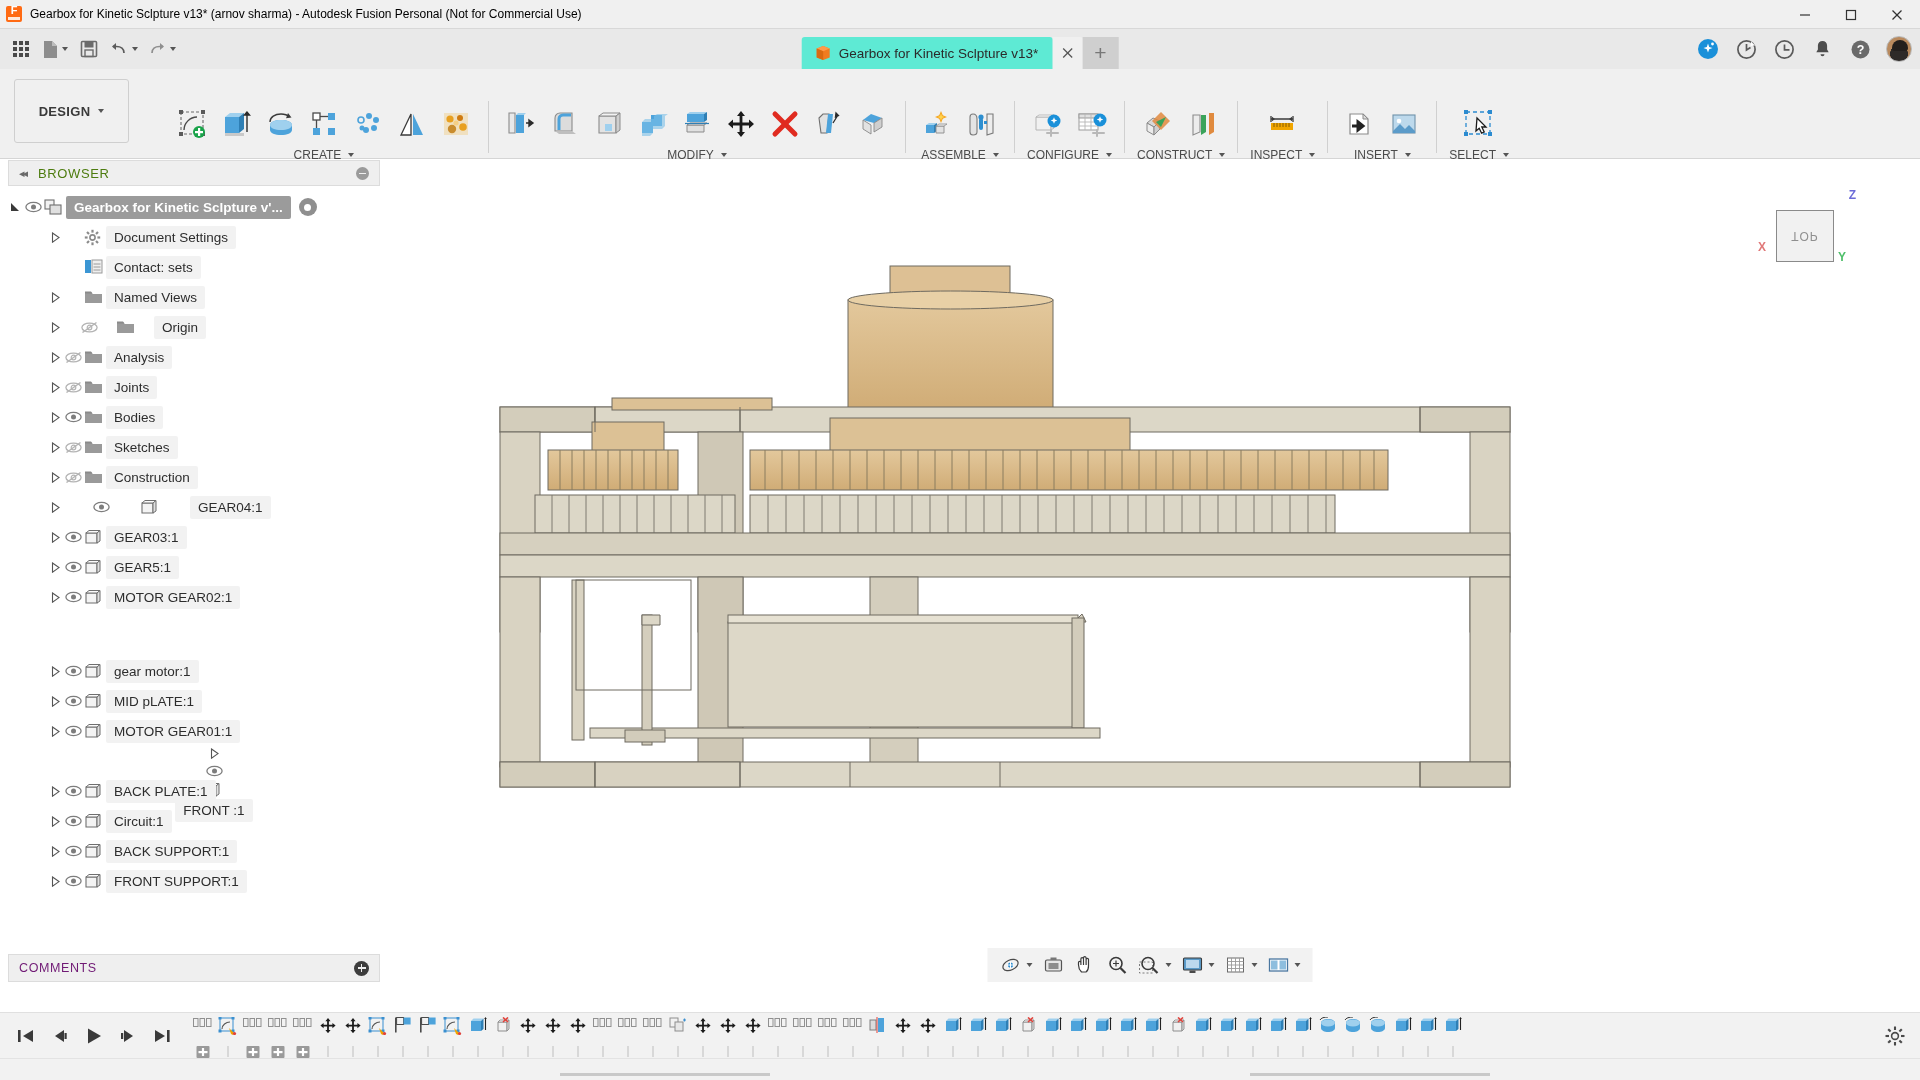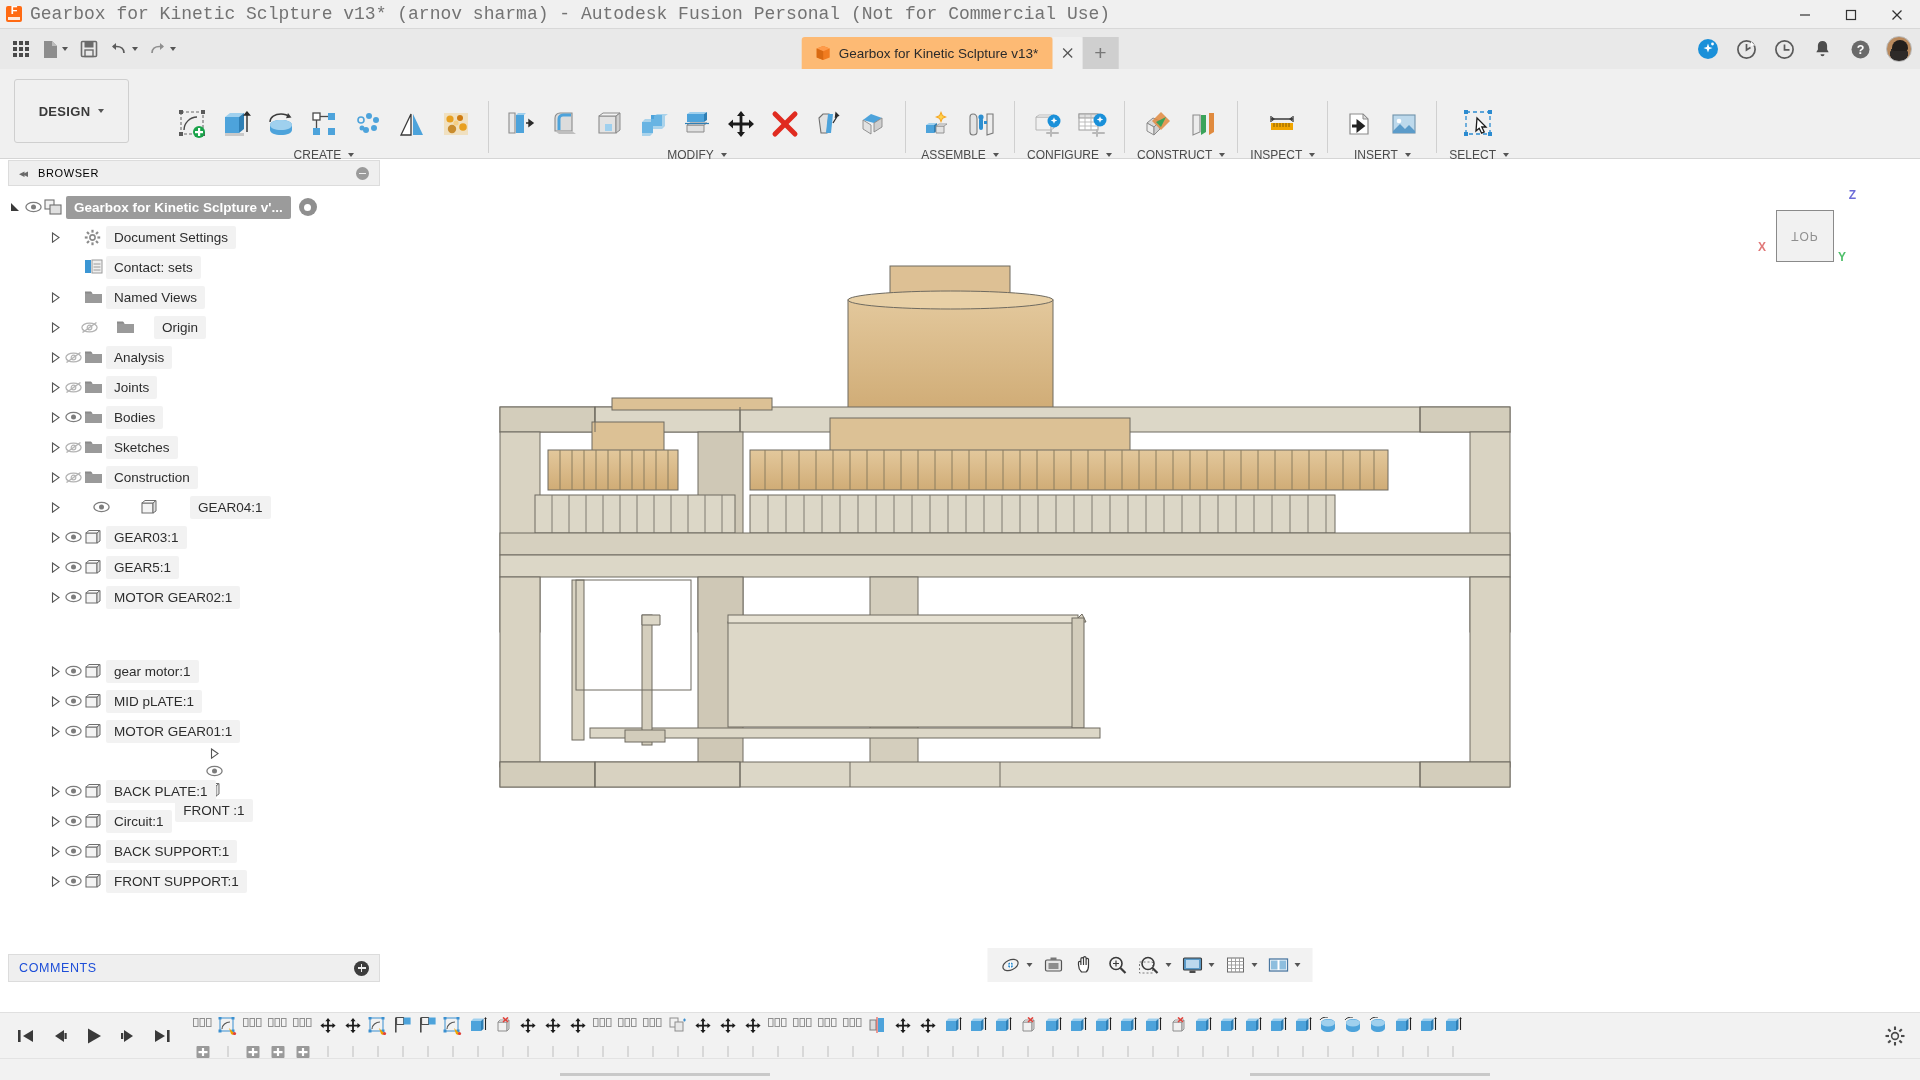--- a/index.html
+++ b/index.html
@@ -12,38 +12,38 @@
 
   
   .titlebar{height:29px;background:#f0f0f0;display:flex;align-items:center;
             border-bottom:1px solid #d8d8d8;position:relative;}
   .app-logo{width:16px;height:16px;margin-left:6px;margin-right:8px;
             background:#ff6a13;border-radius:2px;position:relative;flex:none;}
   .app-logo::after{content:"F";position:absolute;left:0;top:-2px;width:16px;
             text-align:center;color:#fff;font-size:11px;font-weight:bold;}
   .app-logo::before{content:"";position:absolute;left:2px;bottom:2px;width:12px;
             height:3px;background:#fff;opacity:.85;}
-  .title-text{font-size:18px;color:#737373;white-space:nowrap;font-family:Liberation Mono, monospace;}
+  .title-text{font-size:12px;color:#000000;white-space:nowrap;}
   .win-ctrls{position:absolute;right:0;top:0;height:29px;display:flex;}
   .win-btn{width:46px;height:29px;display:flex;align-items:center;justify-content:center;}
   .win-btn svg{display:block;}
 
   
   .qabar{height:40px;background:#e9e9e9;display:flex;align-items:center;position:relative;}
   .qa-left{display:flex;align-items:center;gap:2px;padding-left:6px;height:40px;}
   .qa-btn{height:34px;min-width:30px;display:flex;align-items:center;justify-content:center;
           padding:0 4px;border-radius:2px;}
   .caret{width:0;height:0;border-left:3.5px solid transparent;border-right:3.5px solid transparent;
          border-top:4px solid #555;margin-left:3px;}
   .grid9{display:grid;grid-template-columns:repeat(3,4px);grid-template-rows:repeat(3,4px);gap:2px;}
   .grid9 i{background:#4a4a4a;display:block;width:4px;height:4px;}
 
   .tabstrip{position:absolute;left:50%;transform:translateX(-50%);
             display:flex;align-items:flex-end;height:40px;}
-  .doc-tab{height:32px;background:#fdba74;display:flex;align-items:center;gap:8px;
+  .doc-tab{height:32px;background:#5eead4;display:flex;align-items:center;gap:8px;
            padding:0 14px 0 14px;border-top-left-radius:3px;border-top-right-radius:3px;
            margin-top:8px;white-space:nowrap;}
   .cube-ic{width:15px;height:16px;position:relative;flex:none;}
   .tab-label{font-size:13.5px;color:#2b2b2b;}
   .tab-close{width:30px;height:32px;margin-top:8px;background:#f0f0f0;
              display:flex;align-items:center;justify-content:center;
              border-top-right-radius:3px;}
   .tab-add{width:36px;height:32px;margin-top:8px;background:#cfcfcf;
            display:flex;align-items:center;justify-content:center;color:#777;font-size:21px;}
   .qa-right{position:absolute;right:8px;display:flex;align-items:center;gap:14px;height:40px;}
@@ -78,40 +78,40 @@
   .ic svg{display:block;}
 
   
   .main{position:absolute;top:160px;left:0;right:0;bottom:90px;background:#fff;}
 
   
   .browser{position:absolute;left:8px;top:0;width:372px;}
   .browser-hdr{height:26px;background:#efefef;border:1px solid #dcdcdc;
       display:flex;align-items:center;gap:12px;padding:0 10px;}
   .browser-hdr .arrows{color:#6a6a6a;font-size:11px;letter-spacing:-2px;}
-  .browser-hdr .ttl{font-size:11px;color:#000000;letter-spacing:.6px;}
+  .browser-hdr .ttl{font-size:13px;color:#4d7c0f;letter-spacing:.6px;}
   .hdr-dot{margin-left:auto;width:13px;height:13px;border-radius:50%;background:#9a9a9a;
       position:relative;}
   .hdr-dot::after{content:"";position:absolute;left:3px;top:6px;width:7px;height:1.5px;background:#efefef;}
   .tree{margin-top:6px;}
   .tnode{display:flex;align-items:center;height:30px;font-size:13.5px;color:#2d2d2d;}
   .tw{width:14px;height:14px;flex:none;display:flex;align-items:center;justify-content:center;}
   .tw svg{display:block;}
   .eye{width:22px;height:22px;flex:none;display:flex;align-items:center;justify-content:center;}
   .ficon{width:20px;height:17px;flex:none;margin-right:2px;}
   .tlabel{padding:4px 8px;border-radius:2px;background:#f2f2f2;white-space:nowrap;}
   .tnode.root .tlabel{background:#9b9b9b;color:#fff;font-weight:bold;}
   .dot-btn{width:18px;height:18px;border-radius:50%;background:#8f8f8f;margin-left:8px;
      display:flex;align-items:center;justify-content:center;flex:none;}
   .dot-btn i{width:7px;height:7px;border-radius:50%;background:#fff;display:block;}
 
   
   .comments{position:absolute;left:8px;bottom:8px;width:372px;height:28px;background:#efefef;
       border:1px solid #dcdcdc;display:flex;align-items:center;padding:0 10px;}
-  .comments .ttl{font-size:12.5px;color:#1d4ed8;letter-spacing:.6px;}
+  .comments .ttl{font-size:12.5px;color:#701a75;letter-spacing:.6px;}
   .comments .plus{margin-left:auto;width:15px;height:15px;border-radius:50%;background:#3d3d3d;
       position:relative;}
   .comments .plus::before,.comments .plus::after{content:"";position:absolute;background:#efefef;}
   .comments .plus::before{left:3.5px;top:6.8px;width:8px;height:1.6px;}
   .comments .plus::after{left:6.7px;top:3.5px;width:1.6px;height:8px;}
 
   
   .viewport{position:absolute;left:380px;top:0;right:0;bottom:0;background:#fff;}
   .viewcube-wrap{position:absolute;right:52px;top:28px;width:120px;height:90px;}
   .axis-l{position:absolute;font-size:12px;font-weight:bold;}

